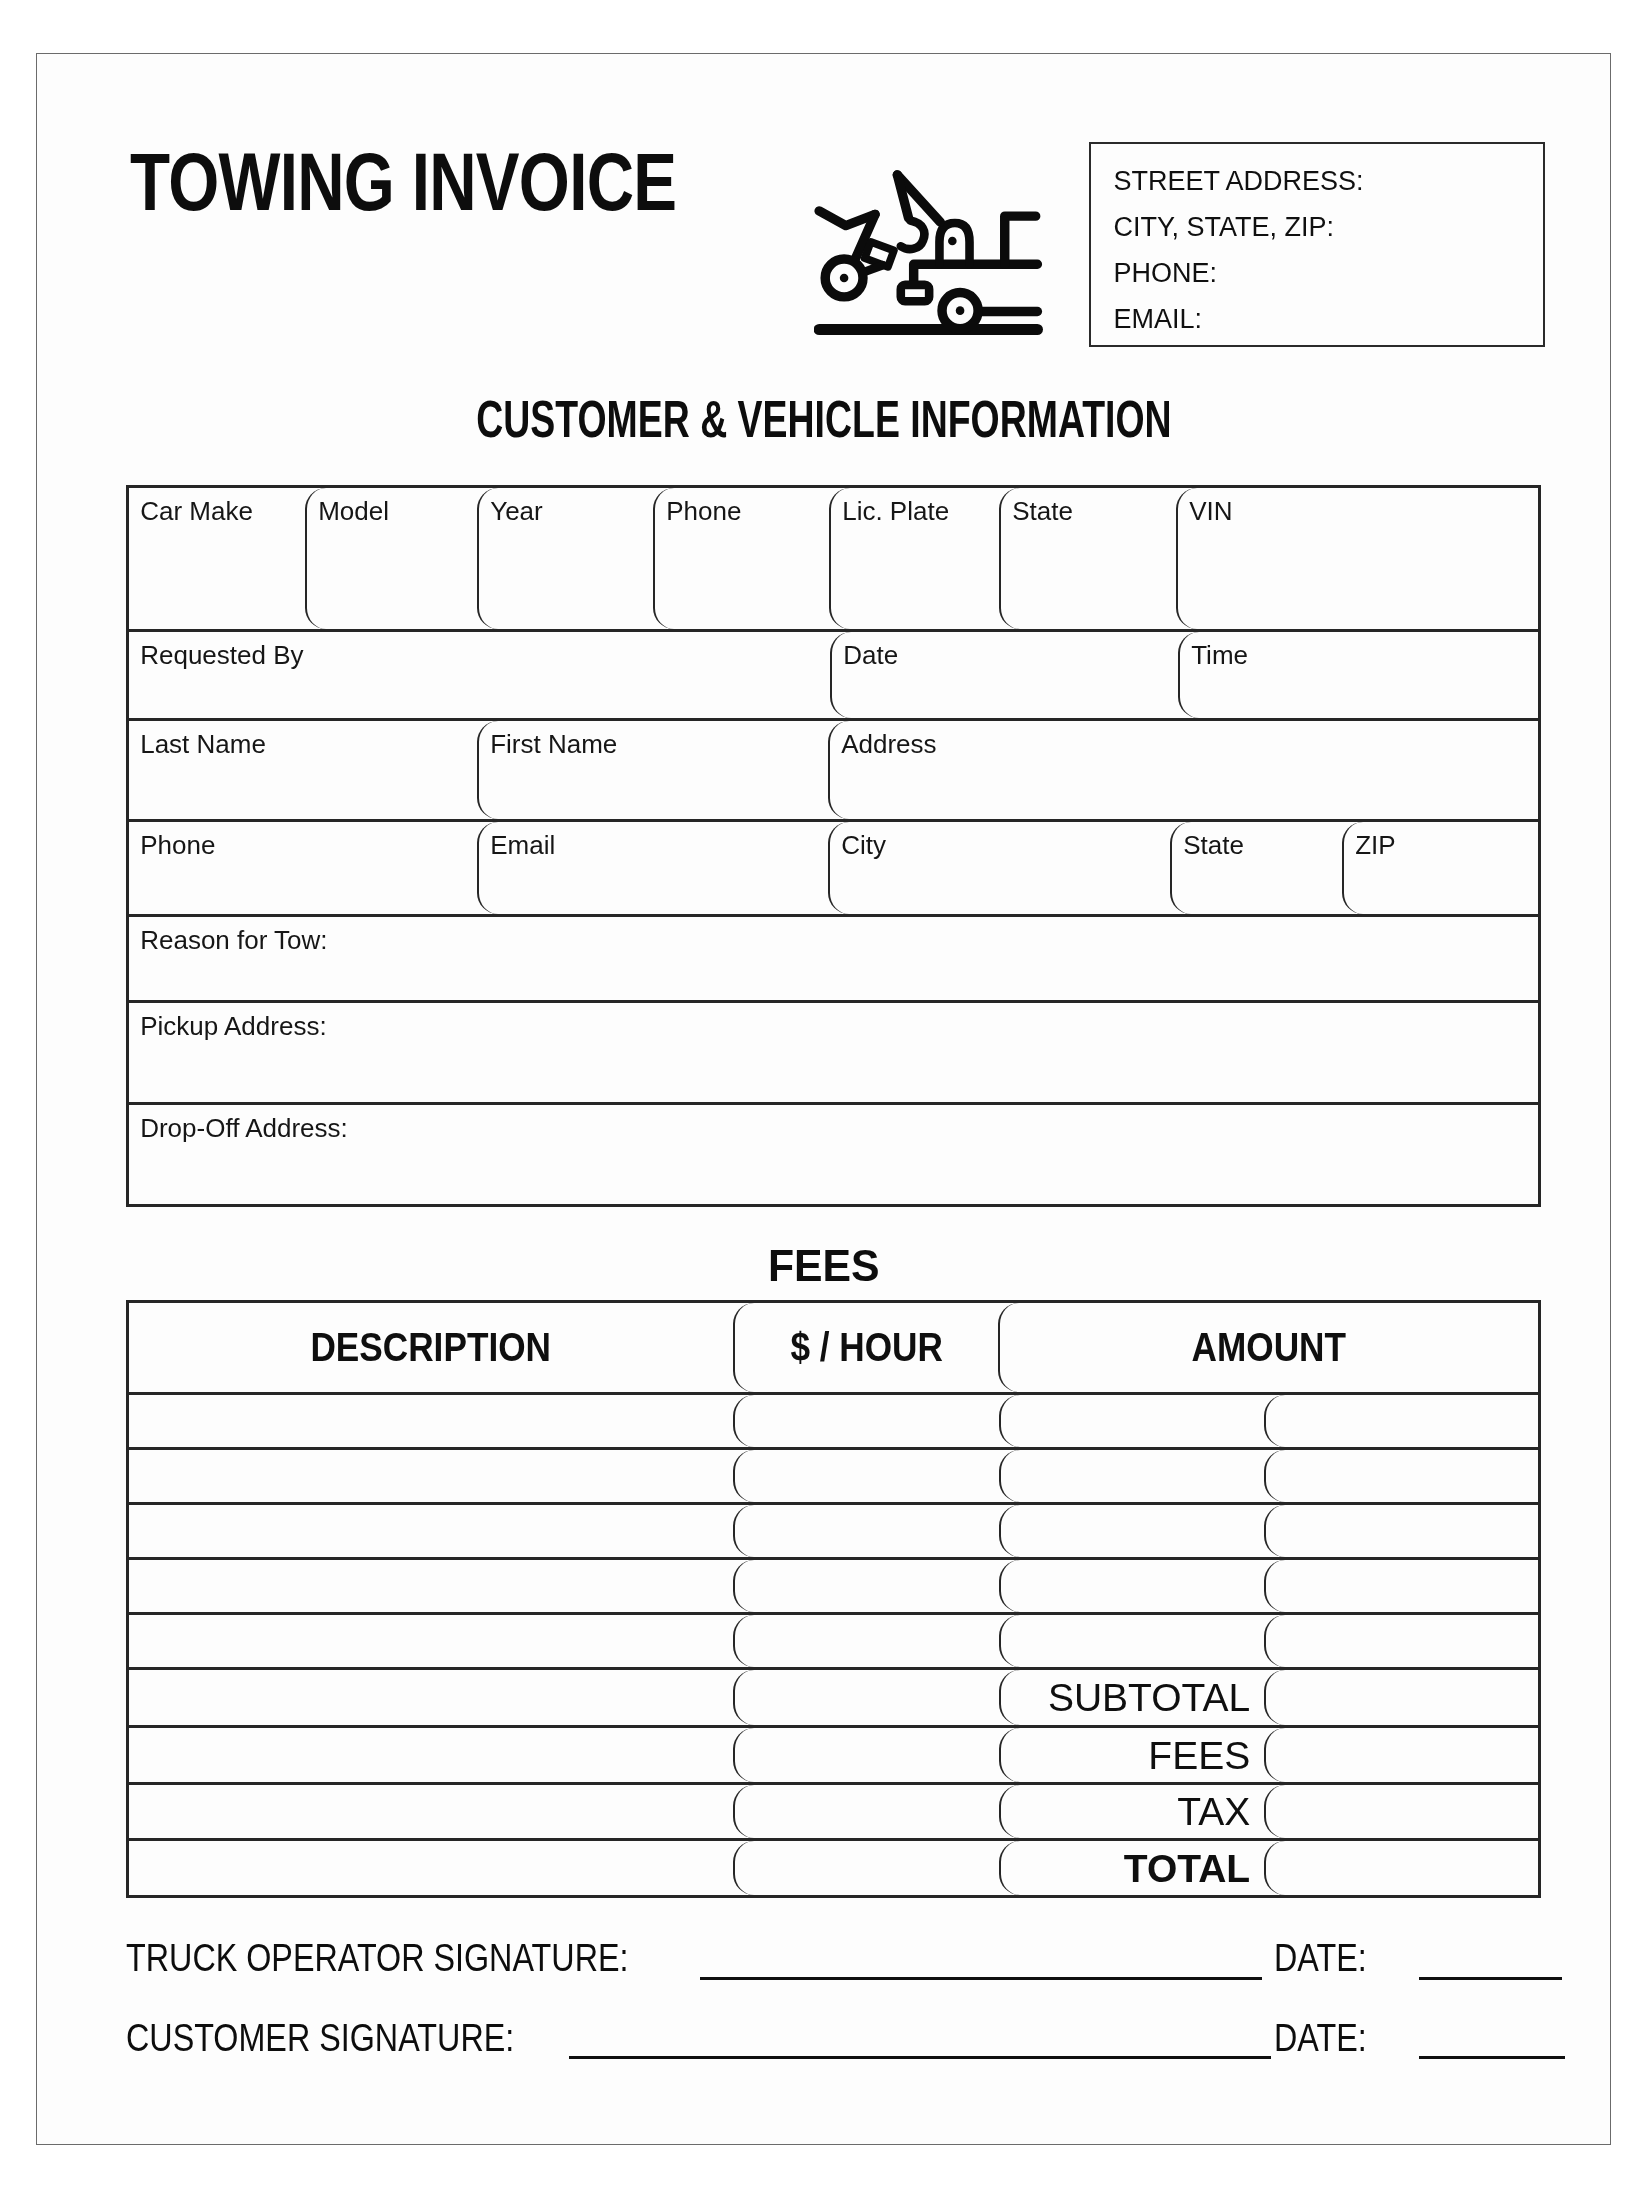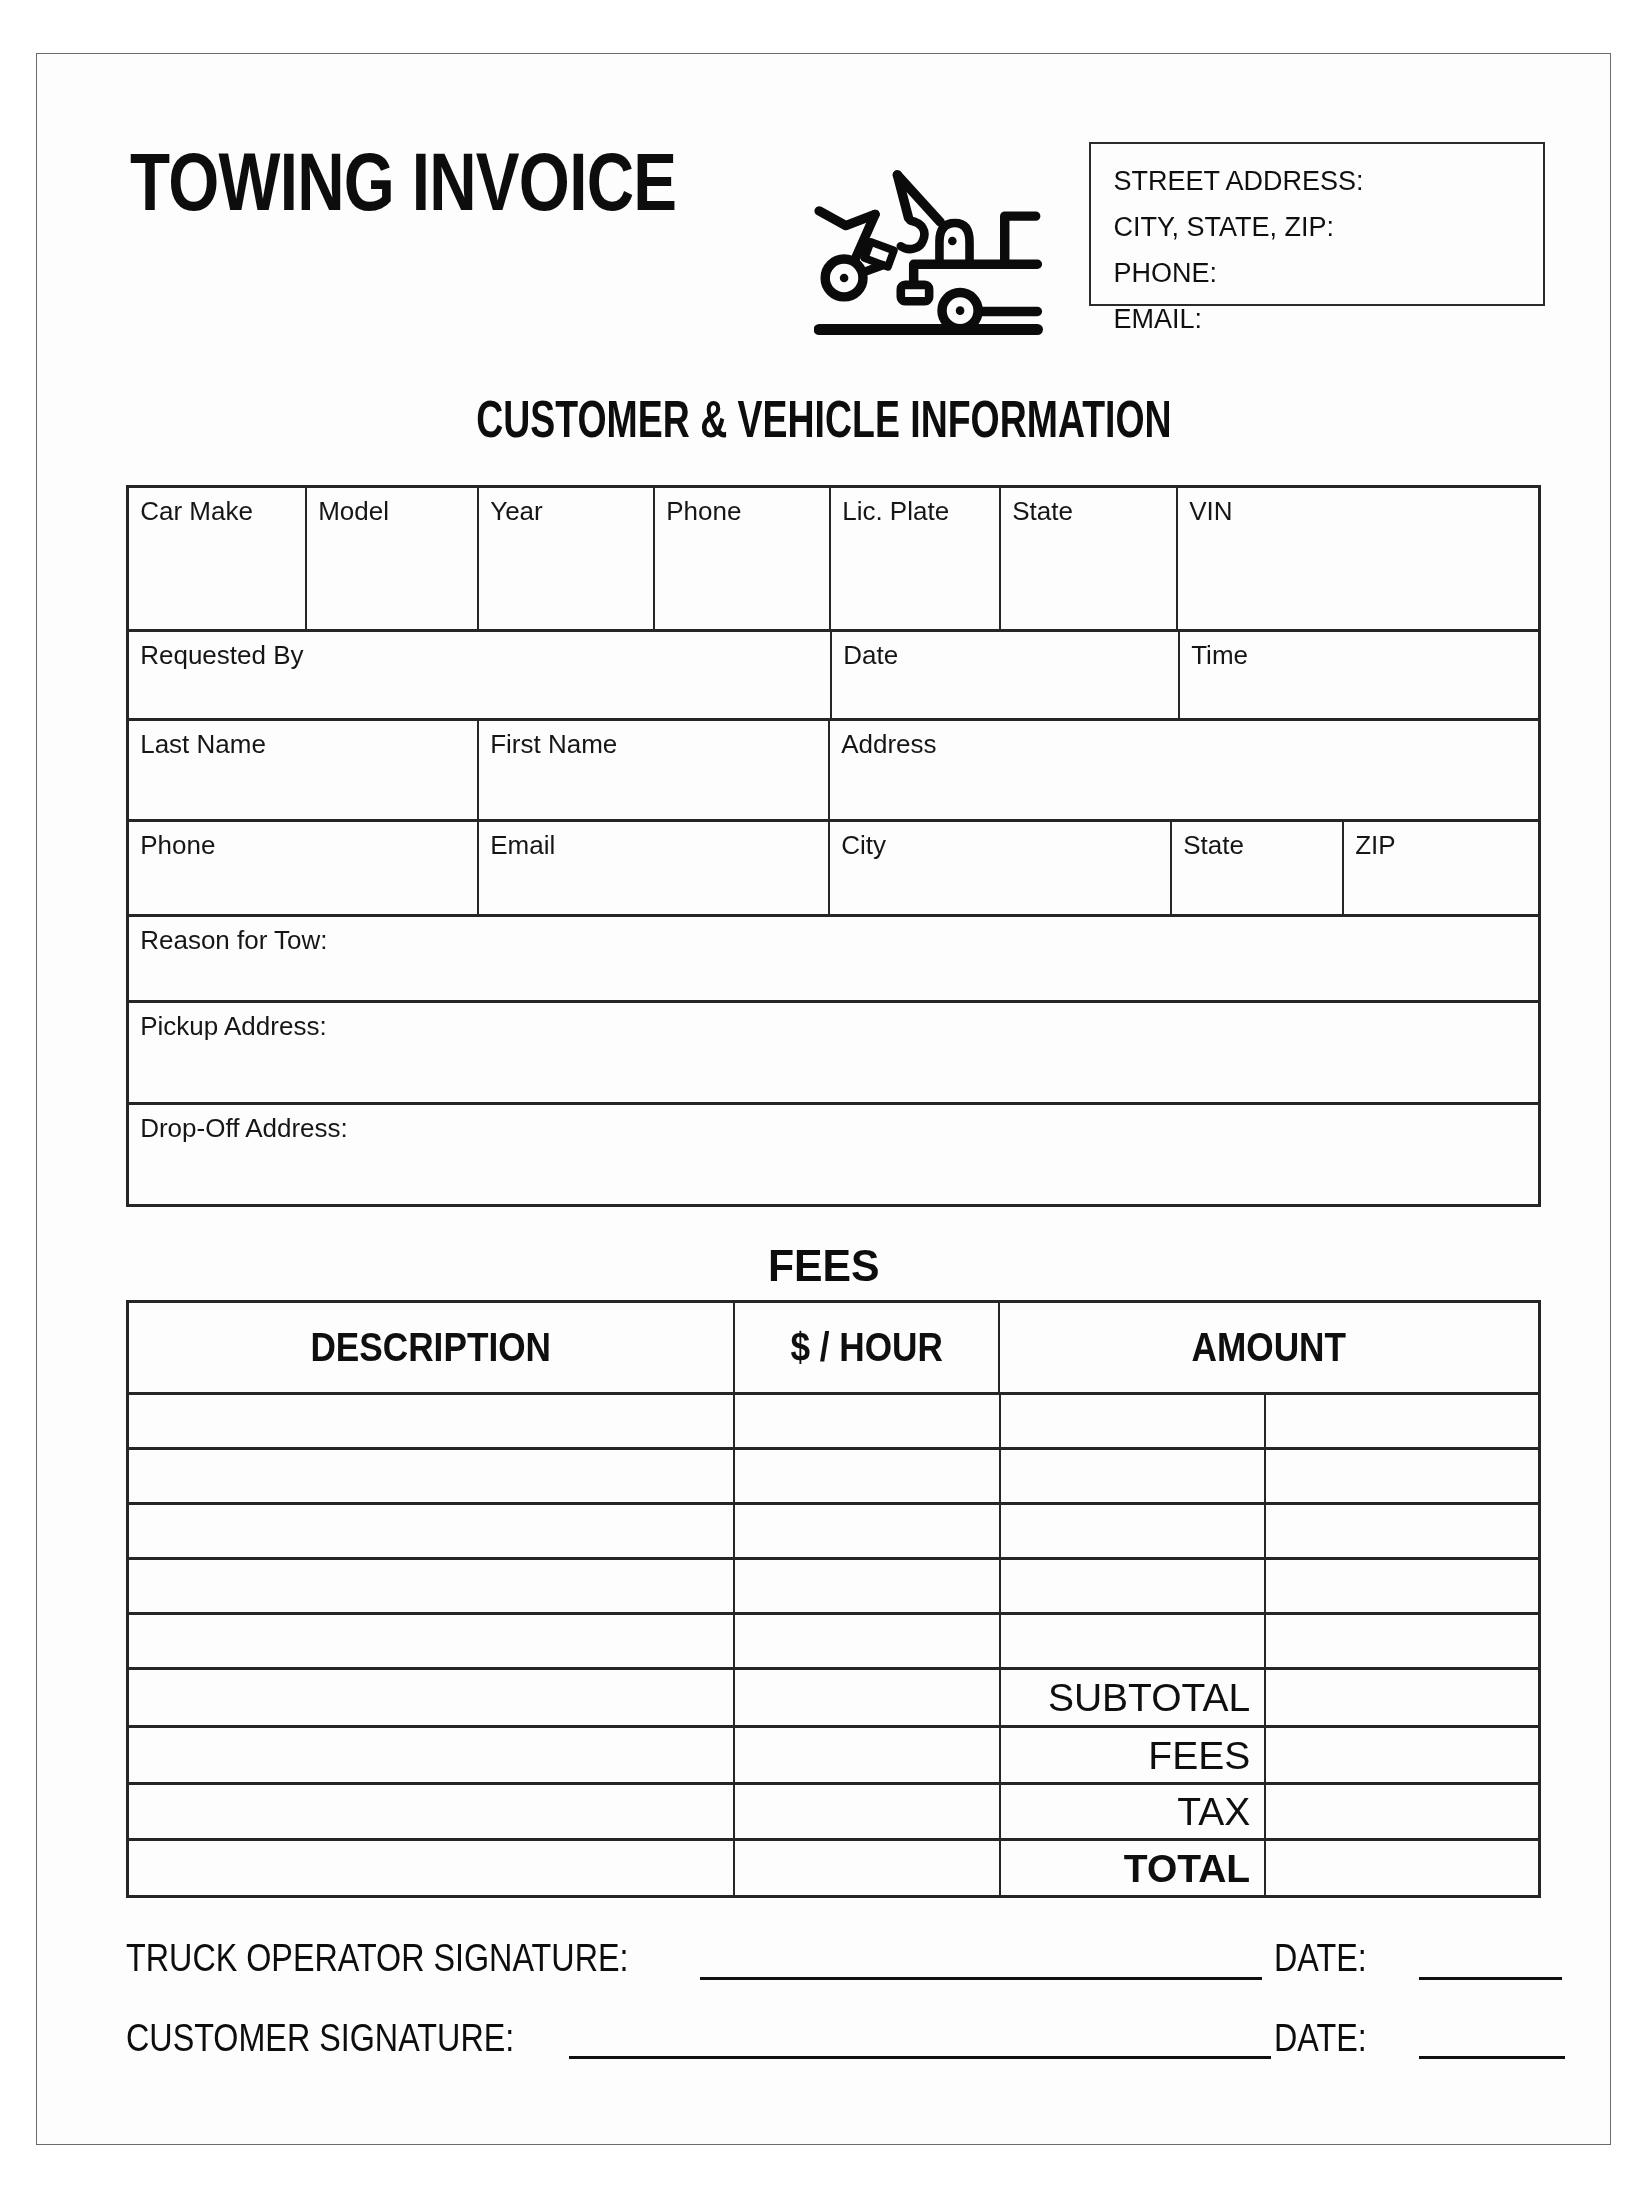--- a/index.html
+++ b/index.html
@@ -17,21 +17,21 @@
   }
   
   .doc-title{
     position:absolute;left:93px;top:83px;
     font-size:82px;line-height:89px;font-weight:bold;
     letter-spacing:-0.9px;white-space:nowrap;
     transform:scaleX(0.80);transform-origin:left center;color:#0d0d0d;
   }
   .truck-icon{position:absolute;left:777px;top:102px;width:232px;height:189px;}
   .company-box{
-    position:absolute;left:1052px;top:88px;width:456px;height:164px;
+    position:absolute;left:1052px;top:88px;width:456px;height:205px;
     border:2.6px solid #2b2b2b;box-sizing:border-box;
     padding:13.8px 0 0 22.4px;
   }
   .company-box div{font-size:27px;line-height:46px;color:#101010;}
   
   .section-heading{
     position:absolute;left:0;width:100%;text-align:center;
     font-weight:bold;color:#0d0d0d;white-space:nowrap;
   }
   .cv-heading{top:337px;font-size:52px;line-height:57px;}
@@ -45,21 +45,21 @@
   }
   .itable{top:431px;}
   .ftable{top:1246px;}
   .grow{display:flex;box-sizing:border-box;}
   .grow + .grow{border-top:3.4px solid #262626;}
   .gcell{
     flex:0 0 auto;box-sizing:border-box;
     padding:7.7px 11.2px;font-size:26px;line-height:31px;color:#161616;
     overflow:hidden;
   }
-  .gcell + .gcell{border-left:2.6px solid #262626;}
+  .gcell + .gcell{border-left:2.6px solid #262626;border-radius:21px;}
   .gfill{flex:1 1 auto;}
   
   .fhead .gcell{
     display:flex;align-items:center;justify-content:center;
     font-size:40px;font-weight:bold;padding:0;color:#0f0f0f;
   }
   .fhead .gcell span{display:inline-block;transform:scaleX(0.88);white-space:nowrap;}
   .tot-label{
     display:flex;align-items:center;justify-content:flex-end;
     font-size:39px;padding:0 13.8px 0 0;color:#0f0f0f;white-space:nowrap;

